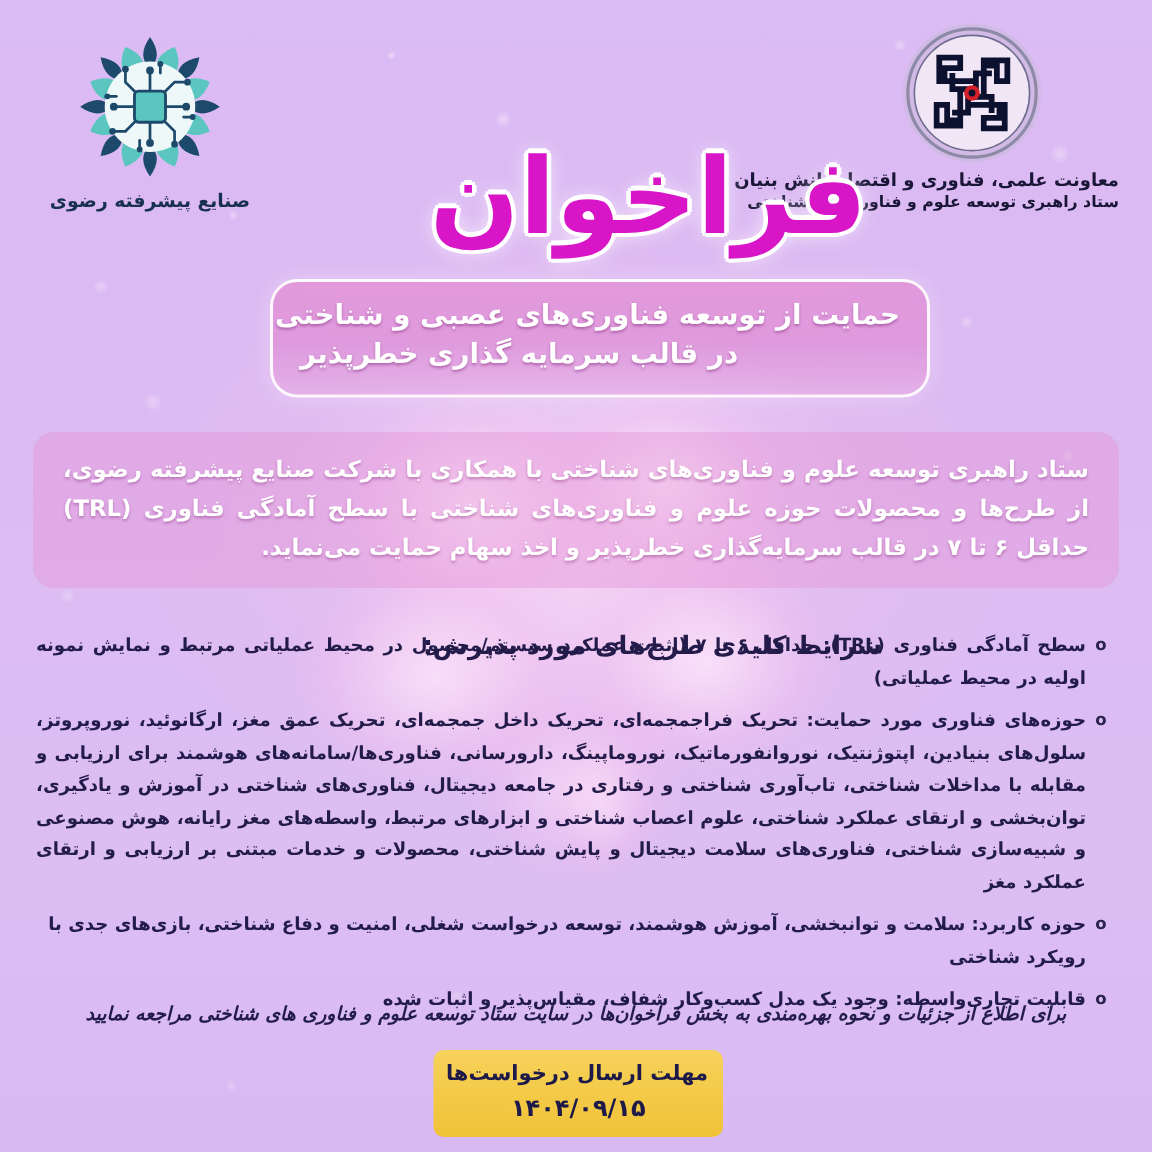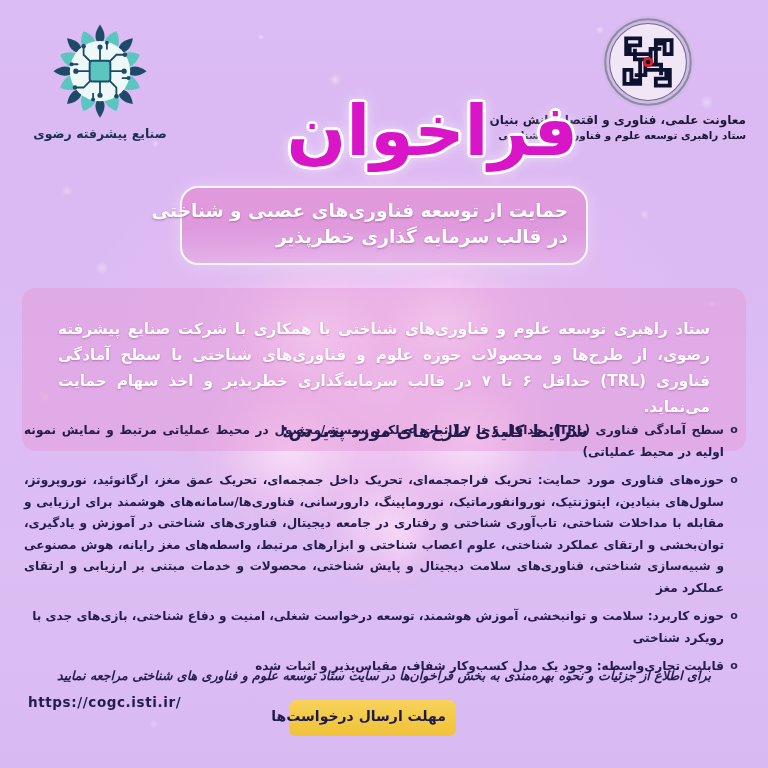--- a/index.html
+++ b/index.html
@@ -120,27 +120,27 @@
        0   -3px 0 #ffffff,  0    3px 0 #ffffff,
       -3px  0   0 #ffffff,  3px  0   0 #ffffff,
        0 0 14px rgba(255,255,255,0.85);
   }
 
   
   .subtitle-banner {
     position: absolute;
     left: 180px;
     top: 186px;
-    width: 408px;
+    width: 440px;
     padding: 10px 18px 12px;
     box-sizing: border-box;
     border: 2.5px solid rgba(255,255,255,0.92);
     border-radius: 18px;
     background: linear-gradient(180deg, rgba(226,146,214,0.82) 0%, rgba(222,140,212,0.70) 55%, rgba(230,168,226,0.52) 100%);
-    text-align: right;
+    text-align: left;
     box-shadow: 0 0 16px rgba(255,255,255,0.30);
   }
   .subtitle-banner .line {
     font-size: 18.5px;
     font-weight: 700;
     color: #ffffff;
     line-height: 1.42;
     text-shadow: 0 1px 2px rgba(120,30,110,0.45);
     white-space: nowrap;
   }
@@ -150,21 +150,21 @@
     position: absolute;
     left: 22px;
     top: 288px;
     width: 724px;
     padding: 12px 20px 14px;
     box-sizing: border-box;
     border-radius: 14px;
     background: rgba(228,150,216,0.45);
   }
   .body-panel p {
-    margin: 16px;
+    margin: 0;
     font-size: 15.2px;
     line-height: 1.72;
     font-weight: 600;
     color: #ffffff;
     text-align: justify;
     text-shadow: 0 1px 2px rgba(120,30,110,0.38);
   }
 
   
   .conditions-heading {
@@ -230,21 +230,21 @@
     font-weight: 600;
     color: #241d4c;
     direction: ltr;
     letter-spacing: 0.6px;
   }
 
   .deadline-badge {
     position: absolute;
     left: 289px;
     top: 700px;
-    width: 167px;
+    width: 193px;
     padding: 8px 10px 10px;
     box-sizing: border-box;
     border-radius: 7px;
     background: linear-gradient(180deg, #f7d25c 0%, #f3c945 55%, #f0c238 100%);
     text-align: center;
   }
   .deadline-badge .label {
     font-size: 14px;
     font-weight: 700;
     color: #1d1a4a;
@@ -442,19 +442,19 @@
     </div>
 
     <div class="bullet-item compact">
       <div class="bullet-marker">o</div>
       <div class="bullet-text">قابلیت تجاری‌واسطه: وجود یک مدل کسب‌وکار شفاف، مقیاس‌پذیر و اثبات شده</div>
     </div>
 
   </div>
 
   <div class="footer-note">برای اطلاع از جزئیات و نحوه بهره‌مندی به بخش فراخوان‌ها در سایت ستاد توسعه علوم و فناوری های شناختی مراجعه نمایید</div>
-  <div class="footer-url">https://cogc.isti.ir/</div>
 
   <div class="deadline-badge">
     <div class="label">مهلت ارسال درخواست‌ها</div>
+    <div class="date">۱۴۰۴/۰۹/۱۵</div>
   </div>
 
 </div>
 
 </body></html>

